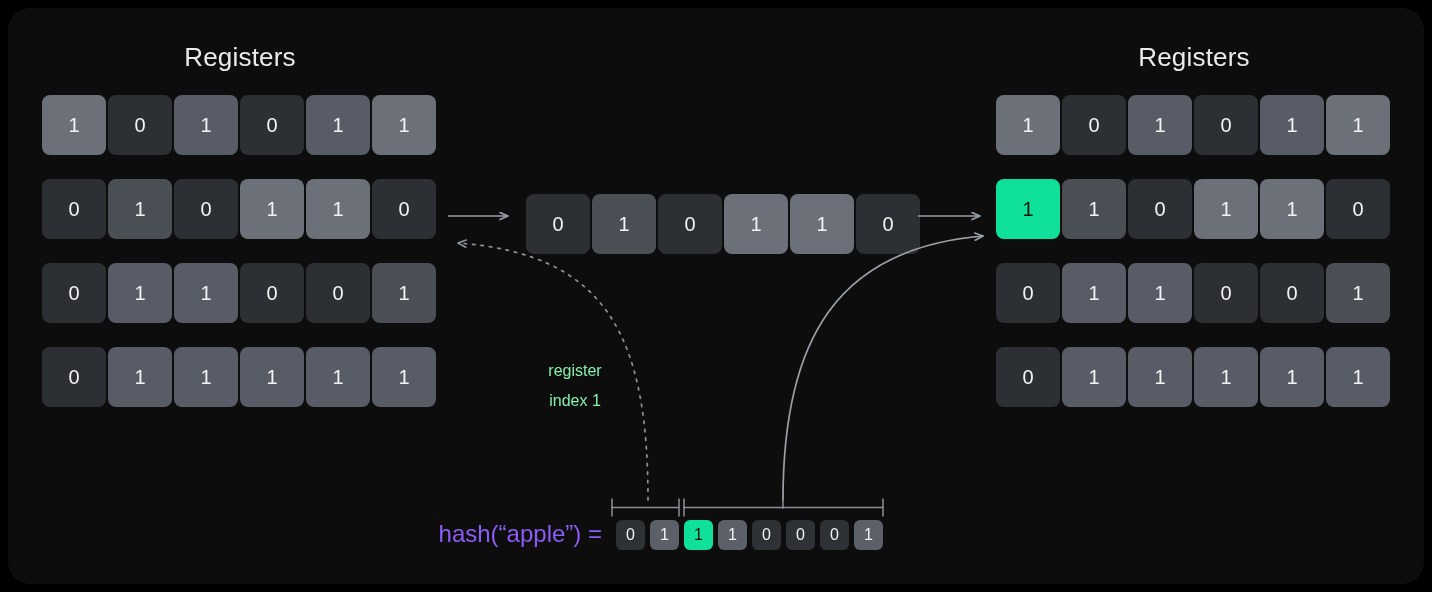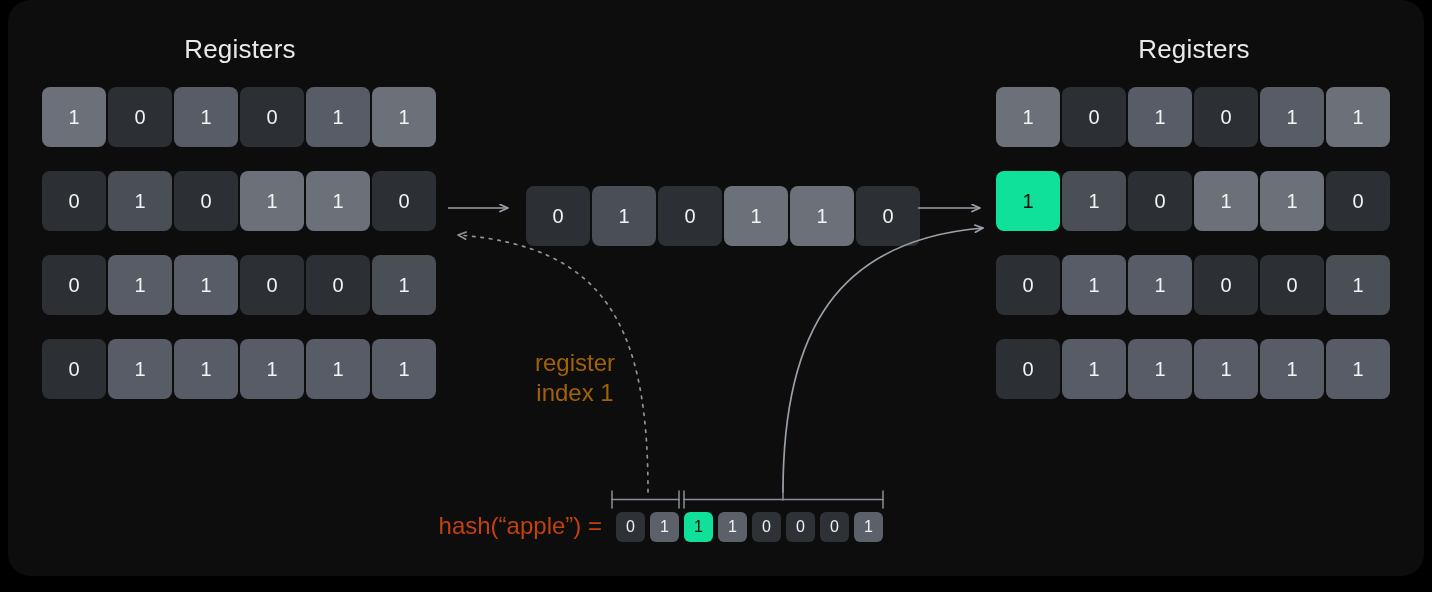--- a/index.html
+++ b/index.html
@@ -9,21 +9,21 @@
   }
   body {
     width: 1432px;
     height: 592px;
     font-family: "Liberation Sans", "DejaVu Sans", sans-serif;
     overflow: hidden;
   }
   #card {
     position: absolute;
     left: 8px;
-    top: 0;
+    top: 8px;
     width: 1416px;
     height: 576px;
     background: #0d0d0e;
     border-radius: 22px;
     overflow: hidden;
   }
 
   
   .reg-title {
     position: absolute;
@@ -78,37 +78,37 @@
   #svg-layer {
     position: absolute;
     left: 0; top: 0;
     width: 1416px; height: 576px;
     pointer-events: none;
   }
 
   
   .annot {
     position: absolute;
-    color: #a16207;
-    font-size: 24px;
+    color: #86efac;
+    font-size: 16px;
     line-height: 30px;
     text-align: center;
     white-space: pre-line;
   }
   #annot-index { left: 492px; top: 348px; width: 150px; }
   #annot-aggr  { left: 780px; top: 348px; width: 160px; }
 
   
   #hash-label {
     position: absolute;
     left: 398px;
     top: 512px;
     width: 196px;
     text-align: right;
-    color: #c2410c;
+    color: #8b5cf6;
     font-size: 24px;
     white-space: nowrap;
   }
   #hash-bits {
     position: absolute;
     left: 608px;
     top: 512px;
     display: flex;
     gap: 5px;
   }

